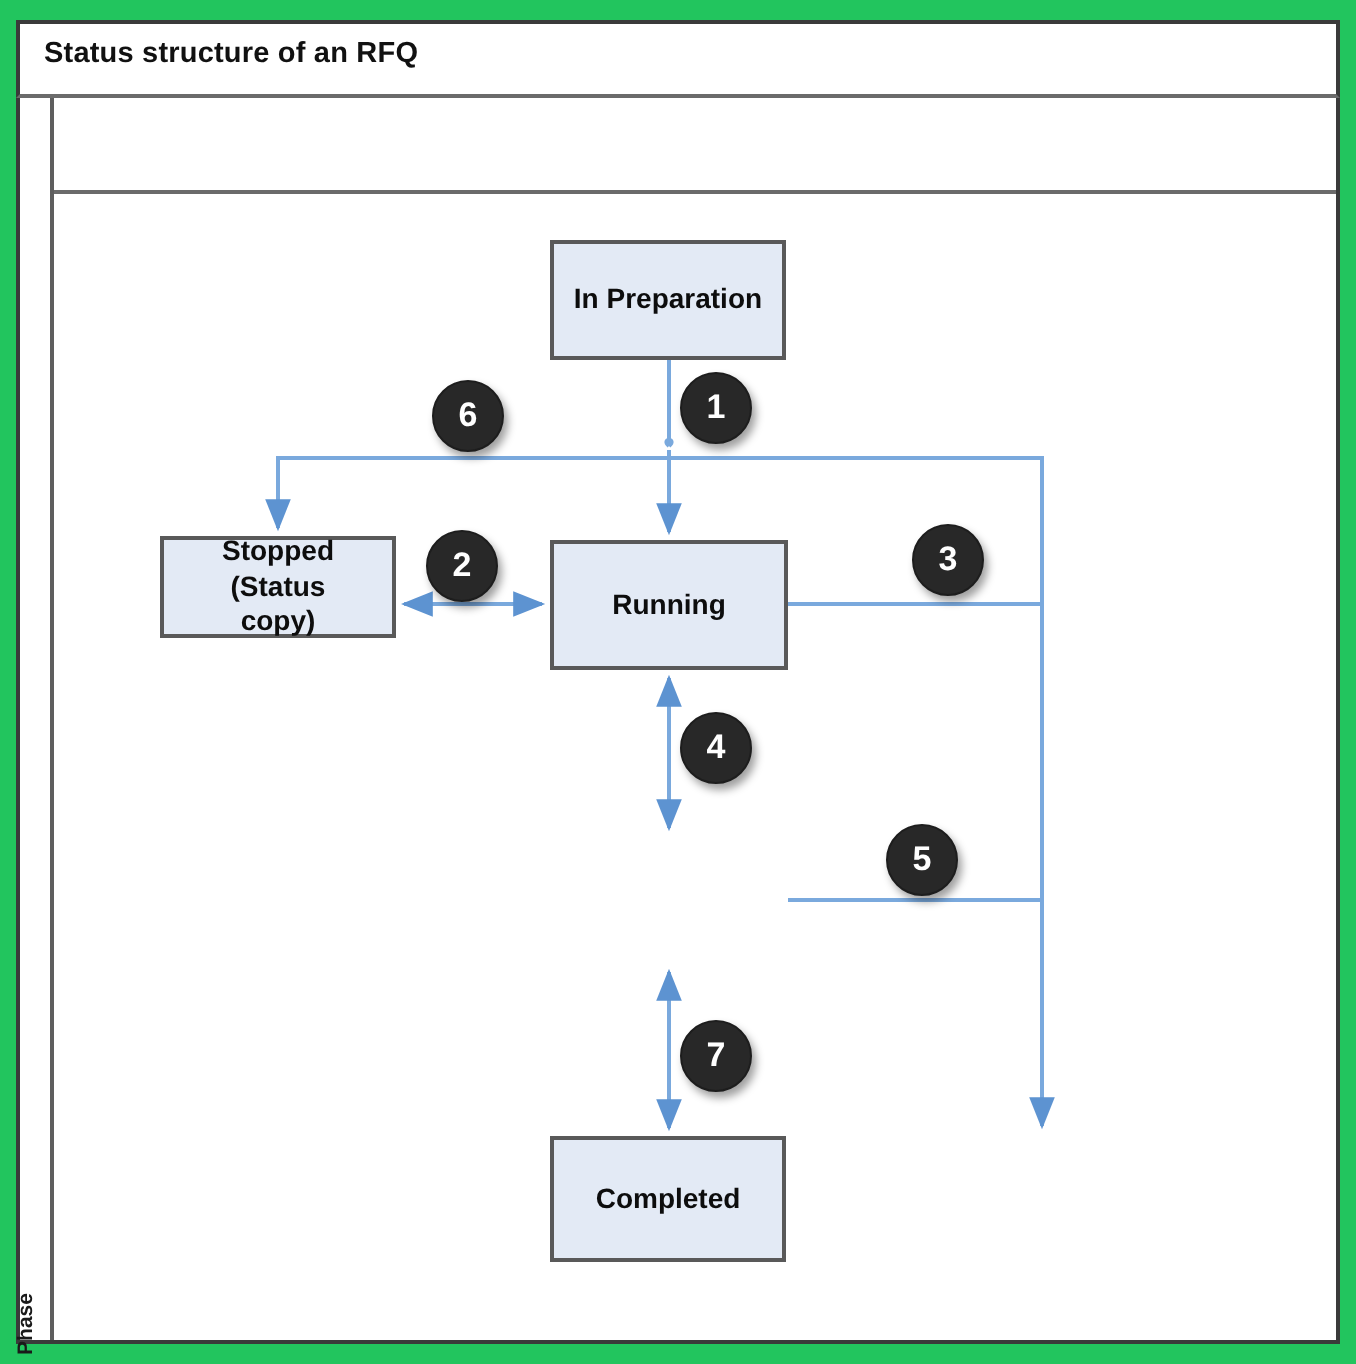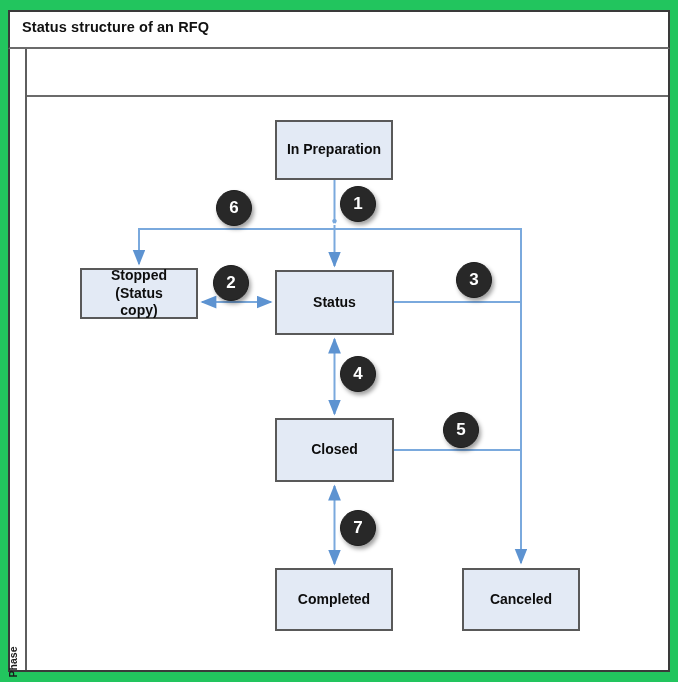--- a/index.html
+++ b/index.html
@@ -196,34 +196,28 @@
 
   <div class="node node-stopped">
     <span>
       <span>Stopped</span><br>
       <span>(Status</span><br>
       <span>copy)</span>
     </span>
   </div>
 
   <div class="node node-running">
-    <span>Status</span>
-  </div>
-
-  <div class="node node-closed">
-    <span>Closed</span>
-  </div>
+    <span>Running</span>
+  </div>
+
 
   <div class="node node-completed">
     <span>Completed</span>
   </div>
 
-  <div class="node node-canceled">
-    <span>Canceled</span>
-  </div>
 
   <div class="badge badge-1">
     <span>1</span>
   </div>
   <div class="badge badge-2">
     <span>2</span>
   </div>
   <div class="badge badge-3">
     <span>3</span>
   </div>

